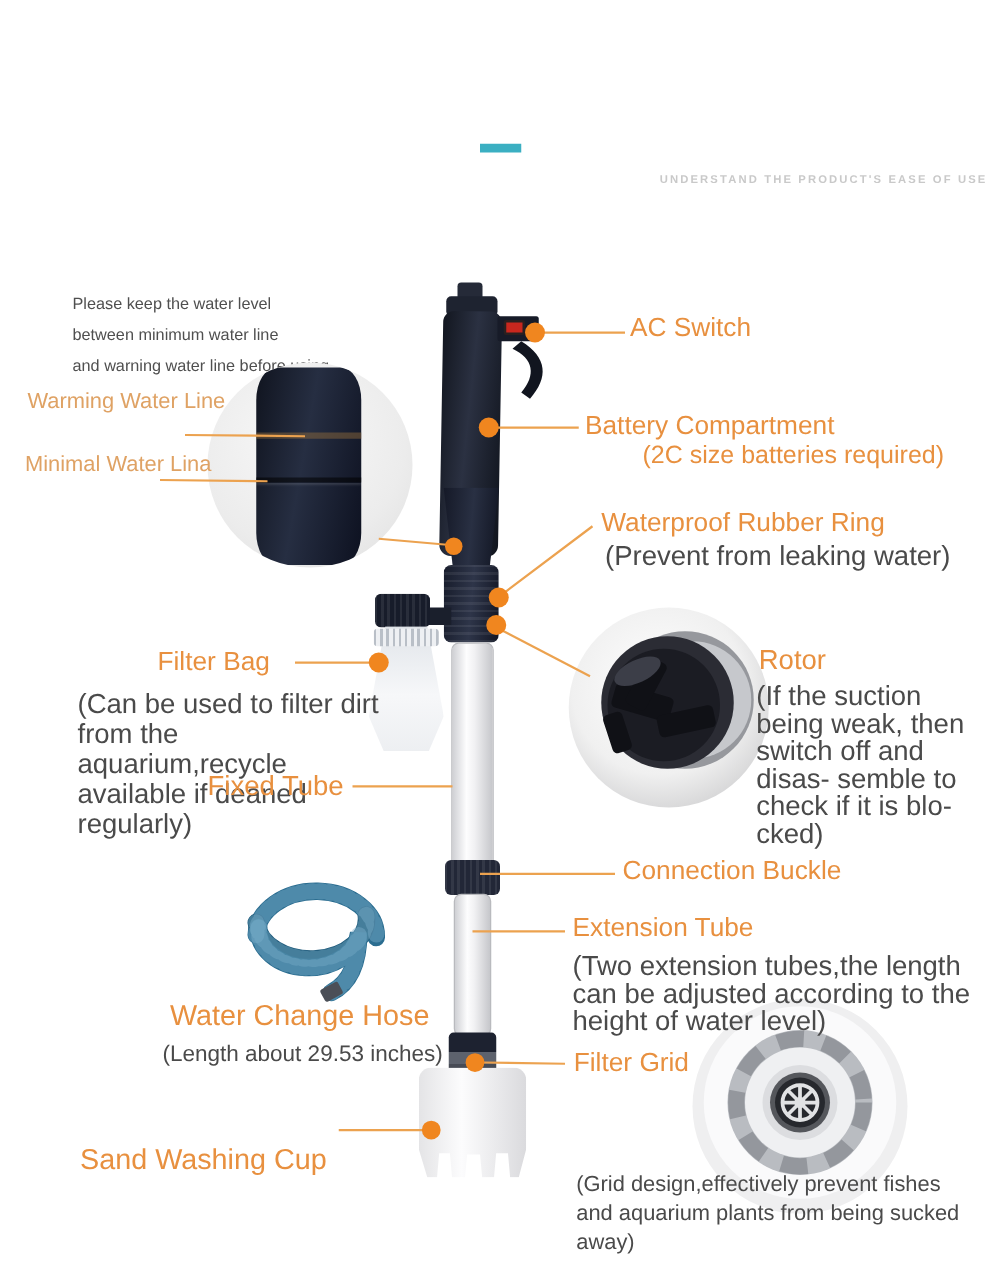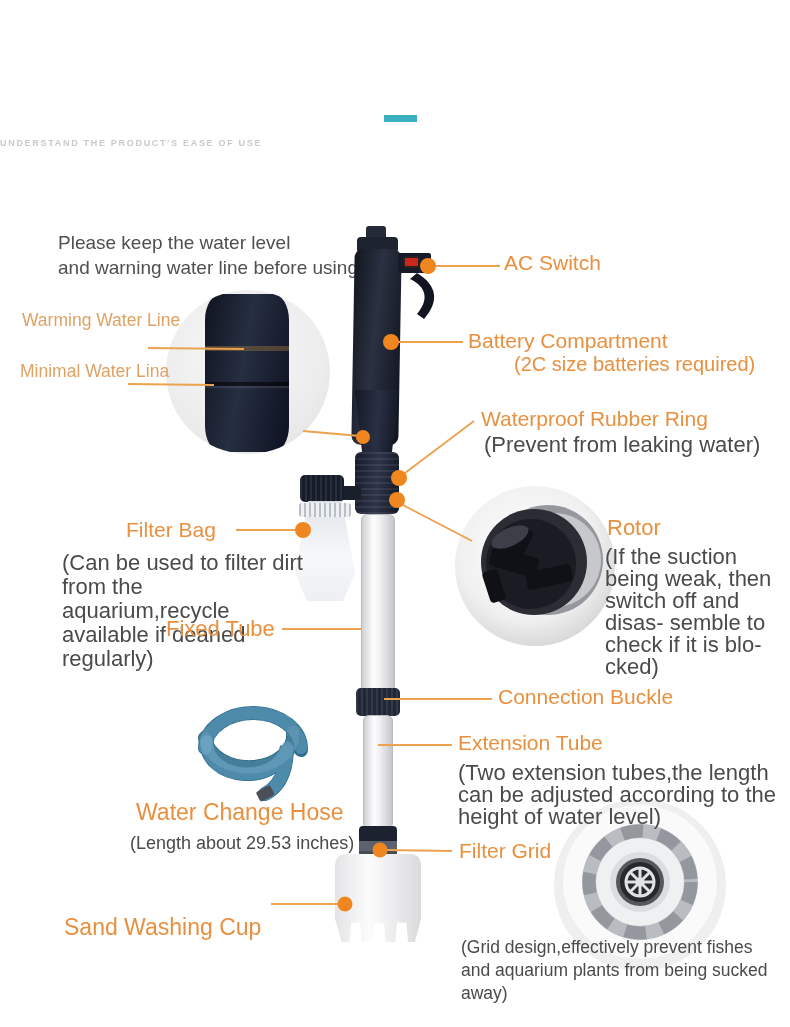--- a/index.html
+++ b/index.html
@@ -23,31 +23,31 @@
     letter-spacing: 4px;
     color: #3c4249;
   }
   .title-bar {
     left: 384px; top: 115px;
     width: 33px; height: 7px;
     background: #3bafc2;
   }
   .subtitle {
     left: 0; right: 0; top: 138px;
-    text-align: left;
+    text-align: right;
     font-size: 9px;
     letter-spacing: 1.7px;
     color: #c9c9c9;
     font-weight: 700;
   }
 
   
   .intro {
     left: 58px; top: 230px;
-    font-size: 19px;
+    font-size: 13px;
     line-height: 25px;
     color: #4f4f4f;
   }
   .lbl {
     color: #e8903f;
     font-size: 21px;
     white-space: nowrap;
   }
   .lbl-muted { color: #dfa264; font-size: 17.5px; white-space: nowrap; }
   .desc {
@@ -144,20 +144,21 @@
 </head>
 <body>
 
 <div class="canvas">
 
   <div class="abs title-bar"></div>
   <div class="abs subtitle">UNDERSTAND THE PRODUCT'S EASE OF USE</div>
 
   <div class="abs intro">
     <div>Please keep the water level</div>
+    <div>between minimum water line</div>
     <div>and warning water line before using.</div>
   </div>
 
   <div class="abs inset1">
     <div class="inset1-tube"></div>
     <div class="inset1-band1"></div>
     <div class="inset1-band2"></div>
   </div>
 
   <div class="abs top-cap"></div>

